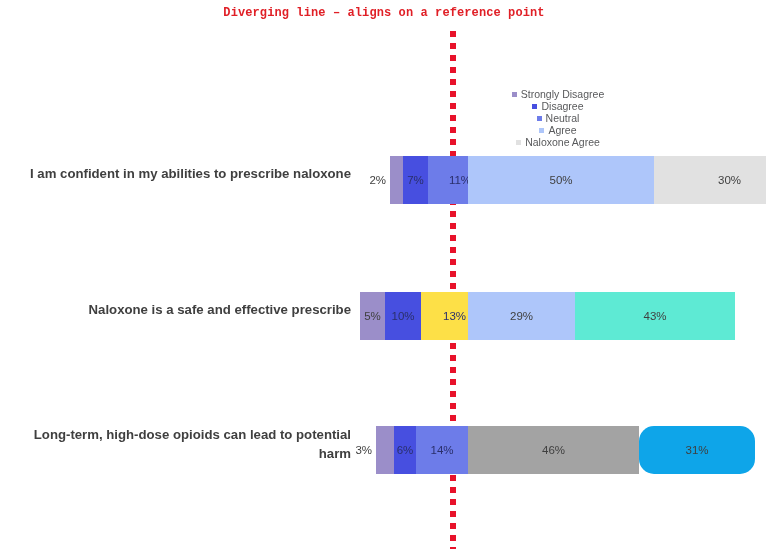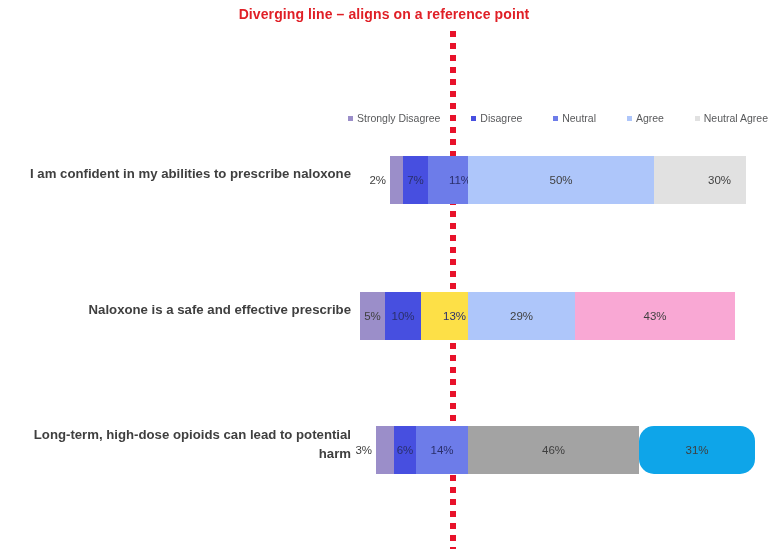--- a/index.html
+++ b/index.html
@@ -20,25 +20,26 @@
     width: 768px;
     height: 560px;
   }
   
   #chart-title {
     position: absolute;
     left: 0;
     top: 6px;
     width: 768px;
     text-align: center;
-    font-size: 14px;
+    font-size: 12px;
     font-weight: bold;
     color: #e01f26;
     letter-spacing: 0.1px;
     white-space: nowrap;
+    font-family: Liberation Mono, monospace;
   }
   
   #reference-line {
     position: absolute;
     left: 450px;
     top: 31px;
     width: 6px;
     height: 518px;
     background-image: repeating-linear-gradient(
         to bottom,
@@ -48,22 +49,23 @@
         rgba(255,255,255,0) 12px);
   }
   
   #legend {
     position: absolute;
     left: 348px;
     top: 110px;
     width: 420px;
     height: 16px;
     display: flex;
-    align-items: center;
-    justify-content: space-between;
+    flex-direction: column;
+    align-items: center;
+    justify-content: center;
   }
   .legend-item {
     display: flex;
     flex-direction: row;
     align-items: center;
     gap: 4px;
     white-space: nowrap;
   }
   .legend-swatch {
     width: 5px;
@@ -148,41 +150,41 @@
       <div class="legend-item">
         <span class="legend-swatch" style="background: rgb(109, 124, 233);"></span>
         <span class="legend-label">Neutral</span>
       </div>
       <div class="legend-item">
         <span class="legend-swatch" style="background: rgb(174, 198, 250);"></span>
         <span class="legend-label">Agree</span>
       </div>
       <div class="legend-item">
         <span class="legend-swatch" style="background: rgb(225, 225, 225);"></span>
-        <span class="legend-label">Neutral Agree</span>
+        <span class="legend-label">Naloxone Agree</span>
       </div>
     </div>
 
   <div id="rows-container">
       <div class="row" style="top: 146px;">
         <div class="row-label">
           <span>I am confident in my abilities to prescribe naloxone</span>
         </div>
         <div class="bar" style="left: 375px;">
           <div class="seg" style="width: 13px; background: rgb(155, 142, 201);"></div>
           <div class="seg" style="width: 25px; background: rgb(71, 79, 224);">
             <span style="color: rgb(42, 47, 107);">7%</span>
           </div>
           <div class="seg" style="width: 40px; background: rgb(109, 124, 233); padding-left: 24px;">
             <span style="color: rgb(42, 47, 107);">11%</span>
           </div>
           <div class="seg" style="width: 186px; background: rgb(174, 198, 250);">
             <span>50%</span>
           </div>
-          <div class="seg" style="width: 92px; background: rgb(225, 225, 225); padding-left: 39px;">
+          <div class="seg" style="width: 112px; background: rgb(225, 225, 225); padding-left: 39px;">
             <span>30%</span>
           </div>
         </div>
         <div class="seg-outside-label" style="left: 341px; width: 30px;">2%</div>
       </div>
       <div class="row" style="top: 282px;">
         <div class="row-label">
           <span>Naloxone is a safe and effective prescribe</span>
         </div>
         <div class="bar" style="left: 345px;">
@@ -191,21 +193,21 @@
           </div>
           <div class="seg" style="width: 36px; background: rgb(71, 79, 224);">
             <span style="color: rgb(42, 47, 107);">10%</span>
           </div>
           <div class="seg" style="width: 47px; background: #fde047; padding-left: 20px;">
             <span style="color: rgb(42, 47, 107);">13%</span>
           </div>
           <div class="seg" style="width: 107px; background: rgb(174, 198, 250);">
             <span>29%</span>
           </div>
-          <div class="seg" style="width: 160px; background: #f9a8d4;">
+          <div class="seg" style="width: 160px; background: #5eead4;">
             <span>43%</span>
           </div>
         </div>
       </div>
       <div class="row" style="top: 416px;">
         <div class="row-label">
           <span>Long-term, high-dose opioids can lead to potential harm</span>
         </div>
         <div class="bar" style="left: 361px;">
           <div class="seg" style="width: 18px; background: rgb(155, 142, 201);"></div>

